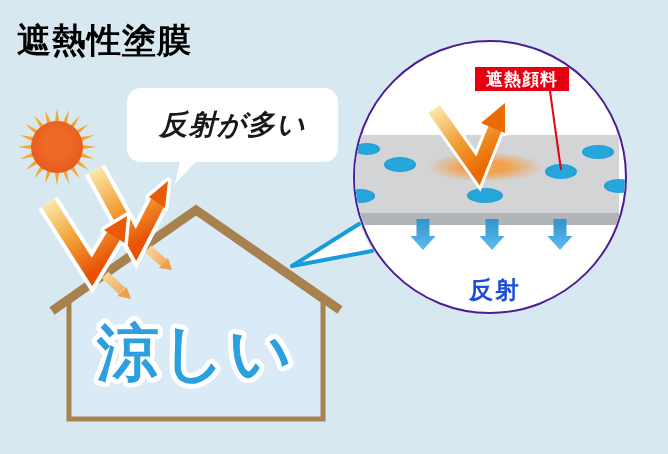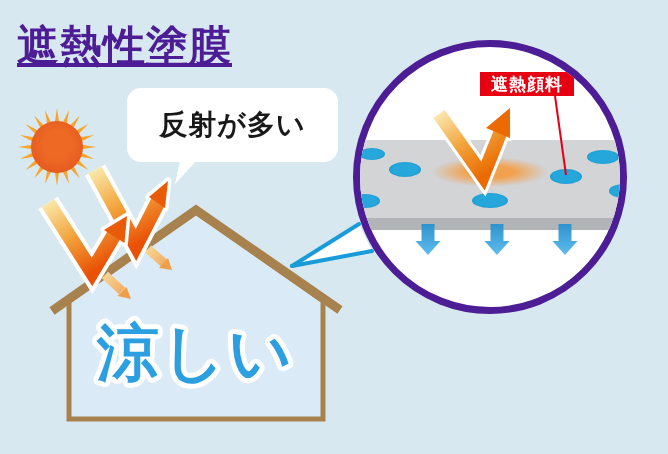--- a/index.html
+++ b/index.html
@@ -1,57 +1,57 @@
 <!DOCTYPE html>
 <html><head>
 <meta charset="utf-8">
 <style>
   html,body{margin:0;padding:0;}
   body{font-family:"Liberation Sans","DejaVu Sans",sans-serif;}
   #canvas{position:relative;width:668px;height:454px;background:#d8e8f0;overflow:hidden;}
   .abs{position:absolute;}
 
   
-  .page-title{left:17px;top:18px;font-size:42px;font-weight:bold;color:#4c1d95;letter-spacing:1px;white-space:nowrap;text-decoration:underline;}
+  .page-title{left:17px;top:18px;font-size:34px;font-weight:bold;color:#000000;letter-spacing:1px;white-space:nowrap;}
 
   
   .scene{left:0;top:0;}
   .cool-label{font-family:"Liberation Sans","DejaVu Sans",sans-serif;font-weight:bold;font-size:62px;
     fill:#2b9fe0;stroke:#ffffff;stroke-width:10px;paint-order:stroke;stroke-linejoin:round;
     text-anchor:middle;letter-spacing:3px;}
 
   
   .sun{left:18px;top:108px;width:78px;height:78px;}
   .sun-ray{position:absolute;left:33px;top:0;width:12px;height:78px;background:#f5a52b;
     clip-path:polygon(50% 0,100% 50%,50% 100%,0 50%);}
   .sun-body{position:absolute;left:13px;top:13px;width:52px;height:52px;border-radius:50%;
     background:radial-gradient(circle at 50% 45%,#ee6a24 35%,#e0511d 100%);}
 
   
   .bubble{left:127px;top:88px;width:211px;height:74px;background:#ffffff;border-radius:14px;
     display:flex;align-items:center;justify-content:center;}
-  .bubble-text{font-size:28px;font-weight:bold;color:#191919;letter-spacing:1px;white-space:nowrap;}
+  .bubble-text{font-size:28px;font-weight:bold;color:#191919;letter-spacing:1px;white-space:nowrap;font-style:italic;}
   .bubble-tail{left:160px;top:150px;}
 
   
   .circle{left:353px;top:40px;width:274px;height:274px;background:#ffffff;
-    border:7px solid #4c1d95;border-radius:50%;box-sizing:border-box;overflow:hidden;}
+    border:2px solid #4c1d95;border-radius:50%;box-sizing:border-box;overflow:hidden;}
   .coat-layer{left:0;top:93px;width:264px;height:78px;background:#d2d4d6;}
   .base-layer{left:0;top:171px;width:264px;height:12px;background:#b2b5b8;}
   .glow{left:72px;top:110px;width:116px;height:30px;
     background:radial-gradient(closest-side,#f2a14e 40%,rgba(242,161,78,0) 100%);}
   .dot{border-radius:50%;background:radial-gradient(ellipse,#25a7dc 55%,#1488be 100%);filter:blur(.5px);}
   .inset-svg{left:0;top:0;}
   .pigment-label{left:120px;top:25px;width:94px;height:24px;background:#e60012;
     display:flex;align-items:center;justify-content:center;}
   .pigment-label span{color:#fff;font-size:17px;font-weight:bold;letter-spacing:1px;white-space:nowrap;}
   .inset-caption{left:0;top:214px;width:264px;text-align:center;transform:translateX(8px);
     font-size:17px;font-weight:bold;color:#222;letter-spacing:.5px;white-space:nowrap;}
-  .inset-emph{left:0;top:232px;width:264px;text-align:left;transform:translateX(8px);
-    font-size:24px;font-weight:bold;color:#404040;letter-spacing:2px;white-space:nowrap;}
+  .inset-emph{left:0;top:232px;width:264px;text-align:center;transform:translateX(8px);
+    font-size:24px;font-weight:bold;color:#1d4ed8;letter-spacing:2px;white-space:nowrap;}
   .circle-tail{left:276px;top:208px;}
 
   
   .footer{left:330px;top:363px;width:336px;text-align:center;font-size:24px;line-height:31px;
     color:#2e2e2e;letter-spacing:.5px;white-space:nowrap;}
 </style>
 </head>
 <body>
 
 <div id="canvas">

